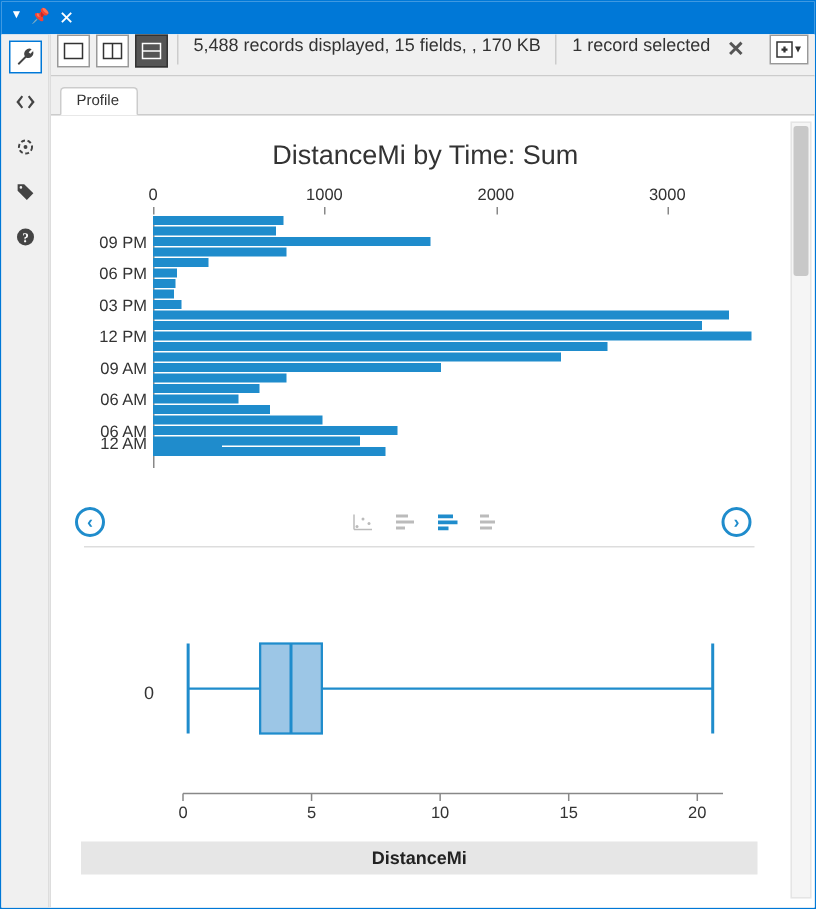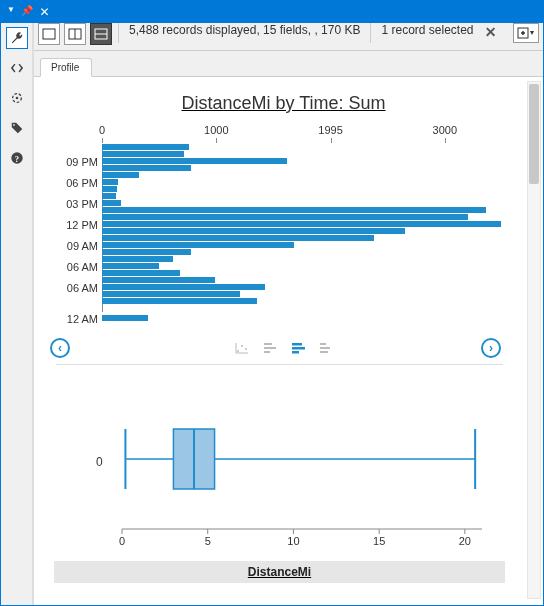--- a/index.html
+++ b/index.html
@@ -18,21 +18,21 @@
   .toolbar-sep { width:1px; height:20px; background:#ccc; margin:0 2px;}
   .toolbar-text { color:#333; padding: 0 4px; white-space:nowrap; }
   .toolbar-x { width:18px; height:18px; display:flex; align-items:center; justify-content:center; font-weight:bold; color:#555; cursor:pointer; font-size:14px;}
   .toolbar-spacer { flex:1; }
   .add-btn { width:26px; height:20px; border:1px solid #999; background:#fff; display:flex; align-items:center; justify-content:center; cursor:pointer; }
   .tabbar { height:26px; background:#f0f0f0; display:flex; align-items:flex-end; padding-left:6px; border-bottom:1px solid #ccc; }
   .tab { padding:3px 12px 3px 10px; background:#fff; border:1px solid #ccc; border-bottom:1px solid #fff; border-radius:3px 3px 0 0; font-size:10px; color:#333; position:relative; top:1px; cursor:pointer;}
   .pane { flex:1; position:relative; overflow:hidden; padding:4px 4px 4px 6px; }
   .scroll-track { position:absolute; right:2px; top:4px; bottom:6px; width:14px; background:#f5f5f5; border:1px solid #e5e5e5; }
   .scroll-thumb { position:absolute; left:1px; right:1px; top:2px; height:100px; background:#c8c8c8; border-radius:2px; }
-  .chart-area { padding: 6px 20px 0 8px; text-decoration: underline; }
+  .chart-area { padding: 6px 20px 0 8px; }
   .chart-title { text-align:center; font-size:18px; color:#333; margin:6px 0 10px 0; font-weight:400;}
   .barchart { position:relative; height:200px; width:460px; margin-left:4px; }
   .x-tick { position:absolute; top:0; transform:translateX(-50%); font-size:11px; color:#333; }
   .x-tickline { position:absolute; top:14px; width:1px; height:5px; background:#888; }
   .hbar-row { position:absolute; left:50px; right:10px; height:7px; }
   .hbar { position:absolute; left:0; top:0; bottom:0; background:#1f8ccc; }
   .hbar-label { position:absolute; right:100%; margin-right:4px; font-size:11px; color:#333; white-space:nowrap; transform:translateY(-2px); }
   .baseline { position:absolute; left:50px; width:1px; background:#888; }
   .chart-controls { display:flex; align-items:center; justify-content:center; gap:6px; position:relative; margin:18px 0 6px 0; height:20px;}
   .arrow-btn { width:20px; height:20px; border-radius:50%; border:2px solid #1f8ccc; color:#1f8ccc; display:flex; align-items:center; justify-content:center; cursor:pointer; font-size:12px; font-weight:bold;}
@@ -132,21 +132,21 @@
 
         <div class="chart-area">
           <div class="chart-title">DistanceMi by Time: Sum</div>
 
           <div class="barchart" id="barchart" style="height: 196px;">
             <div class="baseline" id="baseline" style="top: 20px; height: 168px;"></div>
           <div class="x-tick" style="left: 50px; top: 0px;">0</div>
               <div class="x-tickline" style="left: 50px;"></div>
               <div class="x-tick" style="left: 164.286px; top: 0px;">1000</div>
               <div class="x-tickline" style="left: 164.286px;"></div>
-              <div class="x-tick" style="left: 278.571px; top: 0px;">1995</div>
+              <div class="x-tick" style="left: 278.571px; top: 0px;">2000</div>
               <div class="x-tickline" style="left: 278.571px;"></div>
               <div class="x-tick" style="left: 392.857px; top: 0px;">3000</div>
               <div class="x-tickline" style="left: 392.857px;"></div>
               <div class="hbar-row" style="top: 20px; height: 6px;">
                 <div class="hbar" style="width: 86.8571px;"></div>
               </div>
               <div class="hbar-row" style="top: 27px; height: 6px;">
                 <div class="hbar" style="width: 82.2857px;"></div>
               </div>
               <div class="hbar-row" style="top: 34px; height: 6px;">
@@ -212,21 +212,21 @@
               <div class="hbar-row" style="top: 160px; height: 6px;">
                 <div class="hbar" style="width: 163.429px;"></div>
                 <div class="hbar-label">06 AM</div>
               </div>
               <div class="hbar-row" style="top: 167px; height: 6px;">
                 <div class="hbar" style="width: 138.286px;"></div>
               </div>
               <div class="hbar-row" style="top: 174px; height: 6px;">
                 <div class="hbar" style="width: 155.429px;"></div>
               </div>
-              <div class="hbar-row" style="top: 191px; height: 6px;">
+              <div class="hbar-row" style="top: 168px; height: 6px;">
                 <div class="hbar" style="width: 45.7143px;"></div>
                 <div class="hbar-label">12 AM</div>
               </div>
             </div>
 
           <div class="chart-controls">
             <div class="arrow-btn arrow-left">‹</div>
             <div class="ctype-btn">
                 <svg width="16" height="14">
                   <circle cx="4" cy="10" r="1" fill="#bbb"></circle>

